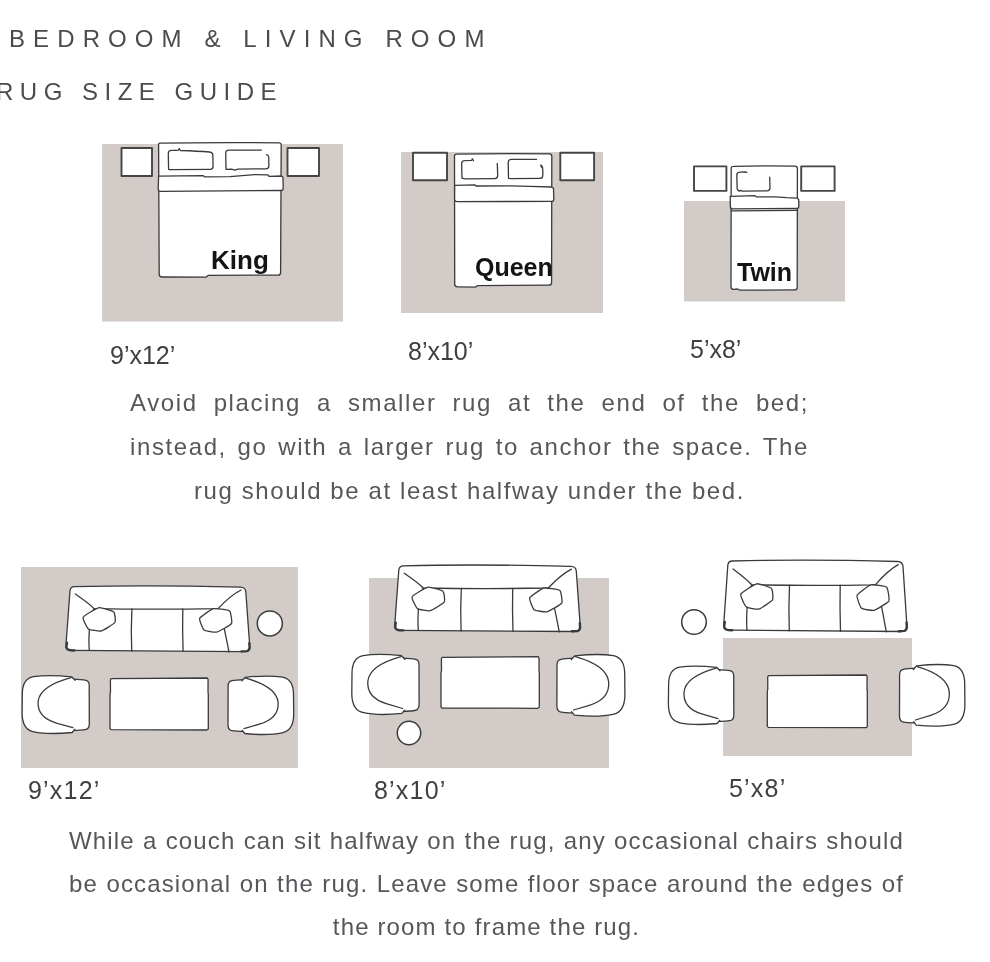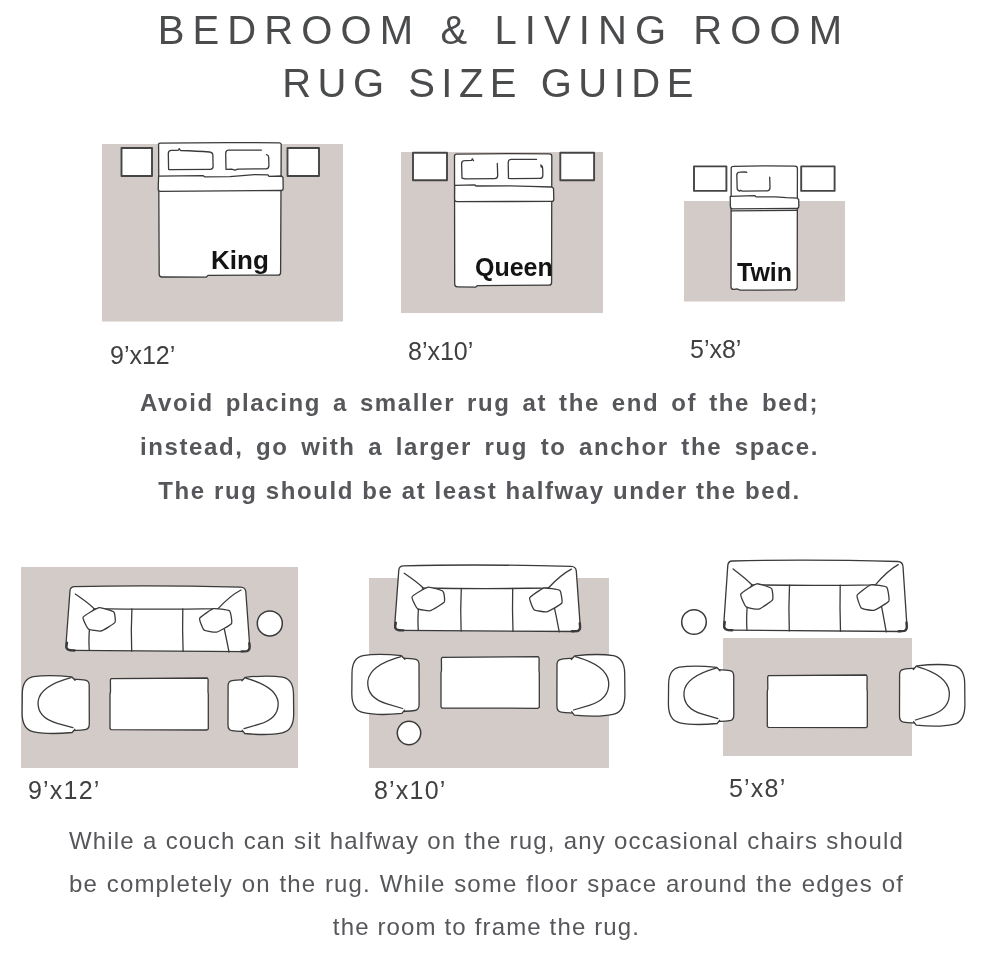--- a/index.html
+++ b/index.html
@@ -1,23 +1,23 @@
 <!DOCTYPE html>
 <html><head>
 <meta charset="utf-8">
 <style>
   html,body{margin:0;padding:0;background:#ffffff;}
   body{width:990px;height:962px;position:relative;font-family:"Liberation Sans",sans-serif;overflow:hidden;}
-  .title{position:absolute;left:0;top:4px;width:990px;text-align:center;
-    font-size:40px;line-height:53px;color:#4a4b4d;font-weight:400;}
+  .title{position:absolute;left:0;top:12px;width:990px;text-align:left;
+    font-size:24px;line-height:53px;color:#4a4b4d;font-weight:400;}
   .t1{display:inline-block;letter-spacing:8.1px;transform:translateX(9px);}
   .t2{display:inline-block;letter-spacing:6.5px;transform:translateX(-4px);}
   .para{position:absolute;color:#56575b;font-size:24px;
     letter-spacing:1.6px;text-align:justify;text-align-last:center;}
-  #p1{left:140px;top:381px;width:679px;line-height:43.9px;font-weight:bold;}
+  #p1{left:130px;top:381px;width:679px;line-height:43.9px;}
   #p2{left:69px;top:820px;width:835px;letter-spacing:1.15px;line-height:42.8px;}
   .lbl{position:absolute;font-size:25px;letter-spacing:1px;color:#404040;}
 </style>
 </head>
 <body>
 
 <div class="title"><span class="t1">BEDROOM &amp; LIVING ROOM</span><br><span class="t2">RUG SIZE GUIDE</span></div>
 
 <svg width="990" height="962" viewBox="0 0 990 962" style="position:absolute;left:0;top:0" fill="none" stroke-linecap="round" stroke-linejoin="round">
 
@@ -186,13 +186,13 @@
 <div class="lbl" style="left:690px;top:335px;letter-spacing:0;">5’x8’</div>
 
 <div class="para" id="p1">Avoid placing a smaller rug at the end of the bed; instead, go with a larger rug to anchor the space. The rug should be at least halfway under the bed.</div>
 
 <div class="lbl" style="left:28px;top:776px;letter-spacing:1.2px;">9’x12’</div>
 
 <div class="lbl" style="left:374px;top:776px;letter-spacing:1.2px;">8’x10’</div>
 
 <div class="lbl" style="left:729px;top:774px;letter-spacing:1.2px;">5’x8’</div>
 
-<div class="para" id="p2">While a couch can sit halfway on the rug, any occasional chairs should be completely on the rug. While some floor space around the edges of the room to frame the rug.</div>
+<div class="para" id="p2">While a couch can sit halfway on the rug, any occasional chairs should be occasional on the rug. Leave some floor space around the edges of the room to frame the rug.</div>
 
 </body></html>

